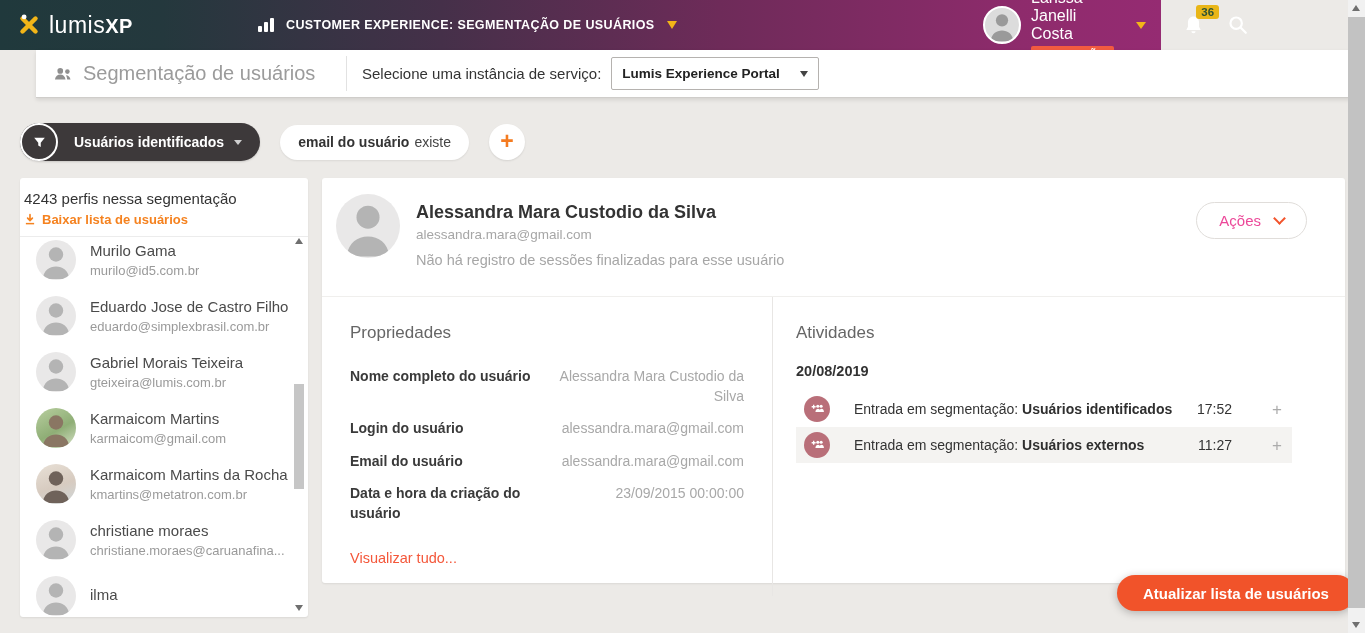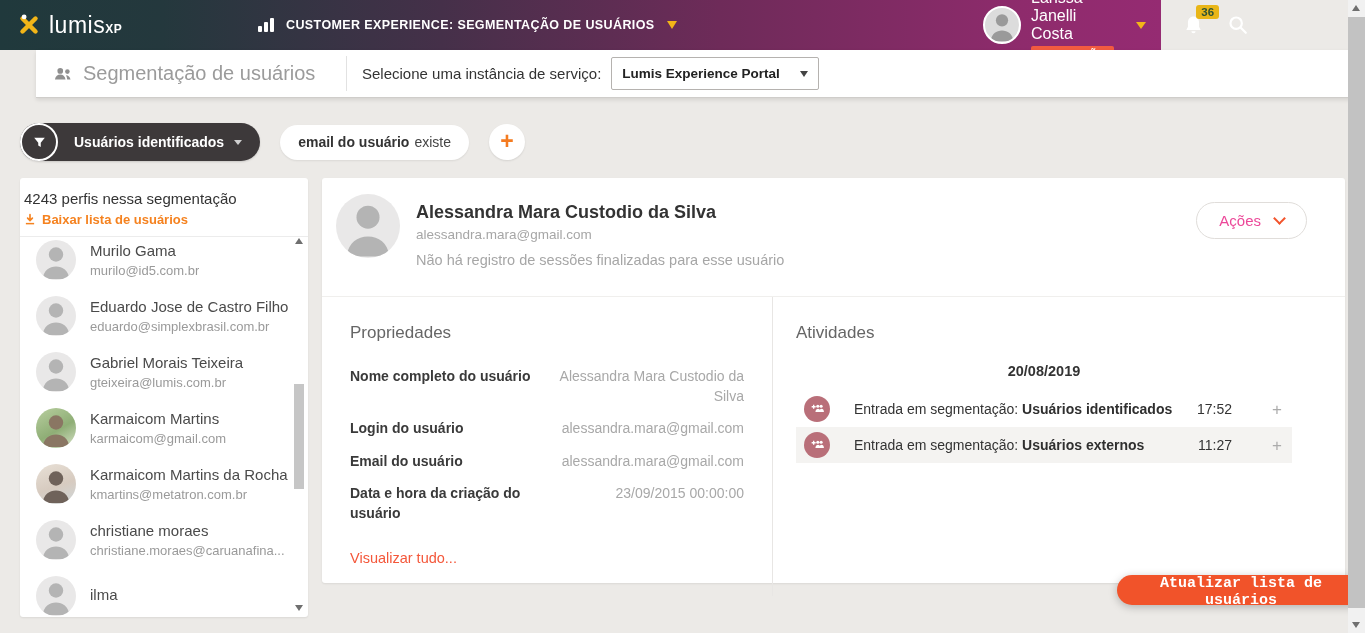--- a/index.html
+++ b/index.html
@@ -13,21 +13,21 @@
   }
   
   .topbar {
     position:absolute; left:0; top:0; width:1161px; height:50px;
     background:linear-gradient(90deg,#20393c 0%,#24383d 14%,#453049 38%,#6e2b59 62%,#8e2b6c 88%,#952b72 100%);
     color:#fff;
   }
   .brand { position:absolute; left:16px; top:0; height:50px; display:flex; align-items:center; gap:7px; }
   .brand-text { display:flex; align-items:baseline; }
   .brand-lumis { font-size:23px; font-weight:300; letter-spacing:.5px; }
-  .brand-xp { font-size:12px; font-weight:800; letter-spacing:.5px; }
+  .brand-xp { font-size:20px; font-weight:800; letter-spacing:.5px; }
   .context { position:absolute; left:258px; top:0; height:50px; display:flex; align-items:center; gap:12px; cursor:pointer; }
   .bar-chart { display:flex; align-items:flex-end; gap:2px; height:14px; }
   .bar-chart i { display:block; width:4px; background:#fff; border-radius:1px; }
   .bar-chart i:nth-child(1){height:6px}
   .bar-chart i:nth-child(2){height:10px}
   .bar-chart i:nth-child(3){height:14px}
   .context-label { font-size:12.5px; font-weight:bold; letter-spacing:.4px; }
   .caret-yellow { width:0; height:0; border-left:5px solid transparent; border-right:5px solid transparent; border-top:7px solid #f2b518; }
   .user-area { position:absolute; left:983px; top:0; height:50px; display:flex; align-items:center; }
   .avatar { border-radius:50%; overflow:hidden; display:inline-flex; align-items:flex-end; justify-content:center; flex:none; }
@@ -95,31 +95,31 @@
   .chev-down { width:9px; height:9px; border-right:2.5px solid #f2542c; border-bottom:2.5px solid #f2542c; transform:rotate(45deg); margin-top:-5px; }
   .detail-body { display:flex; align-items:stretch; }
   .props-col { width:450px; padding:26px 28px 30px 28px; }
   .acts-col { flex:1; padding:26px 53px 30px 23px; border-left:1px solid #e8e6e4; }
   .section-heading { font-size:17px; color:#666; }
   .props-rows { margin-top:24px; }
   .prop-row { display:flex; align-items:flex-start; margin-bottom:13px; }
   .prop-label { width:196px; font-size:14px; font-weight:bold; color:#3a3a3a; line-height:1.4; flex:none; }
   .prop-value { flex:1; text-align:right; font-size:14px; color:#a8a8a8; line-height:1.4; }
   .view-all { margin-top:26px; font-size:14.5px; color:#f4573a; cursor:pointer; }
-  .act-date { margin-top:20px; font-size:14.5px; font-weight:bold; color:#333;text-align:center; }
+  .act-date { margin-top:20px; font-size:14.5px; font-weight:bold; color:#333; }
   .activities-rows { margin-top:12px; }
   .activity-row { display:flex; align-items:center; gap:24px; padding:5px 10px 5px 8px; }
   .activity-row:nth-child(even) { background:#f4f3f1; }
   .act-icon { width:26px; height:26px; border-radius:50%; background:#b96f79; display:flex; align-items:center; justify-content:center; flex:none; }
   .act-text { font-size:14px; color:#333; }
   .act-text b { color:#2f2f2f; }
   .act-time { margin-left:auto; font-size:14px; color:#333; }
   .act-plus { margin-left:16px; font-size:17px; color:#ababab; cursor:pointer; line-height:1; }
   
-  .update-btn { position:absolute; left:1117px; top:575px; height:30px; border:none; border-radius:19px; background:#f1532a; color:#fff; font-family:Liberation Mono, monospace; font-size:15px; font-weight:bold; padding:0 26px; cursor:pointer; box-shadow:0 2px 8px rgba(0,0,0,.25); }
+  .update-btn { position:absolute; left:1117px; top:575px; height:36px; border:none; border-radius:19px; background:#f1532a; color:#fff; font-family:Liberation Sans, sans-serif; font-size:15px; font-weight:bold; padding:0 26px; cursor:pointer; box-shadow:0 2px 8px rgba(0,0,0,.25); }
   
   .page-scrollbar { position:absolute; right:0; top:0; width:17px; height:633px; background:#f1f1f1; }
   .ps-up { position:absolute; top:5px; left:4px; }
   .ps-down { position:absolute; bottom:5px; left:4px; }
   .ps-thumb { position:absolute; top:17px; left:0; width:17px; height:591px; background:#c2c2c2; cursor:pointer; }
 </style>
 </head>
 <body>
 
 <div class="topbar">

